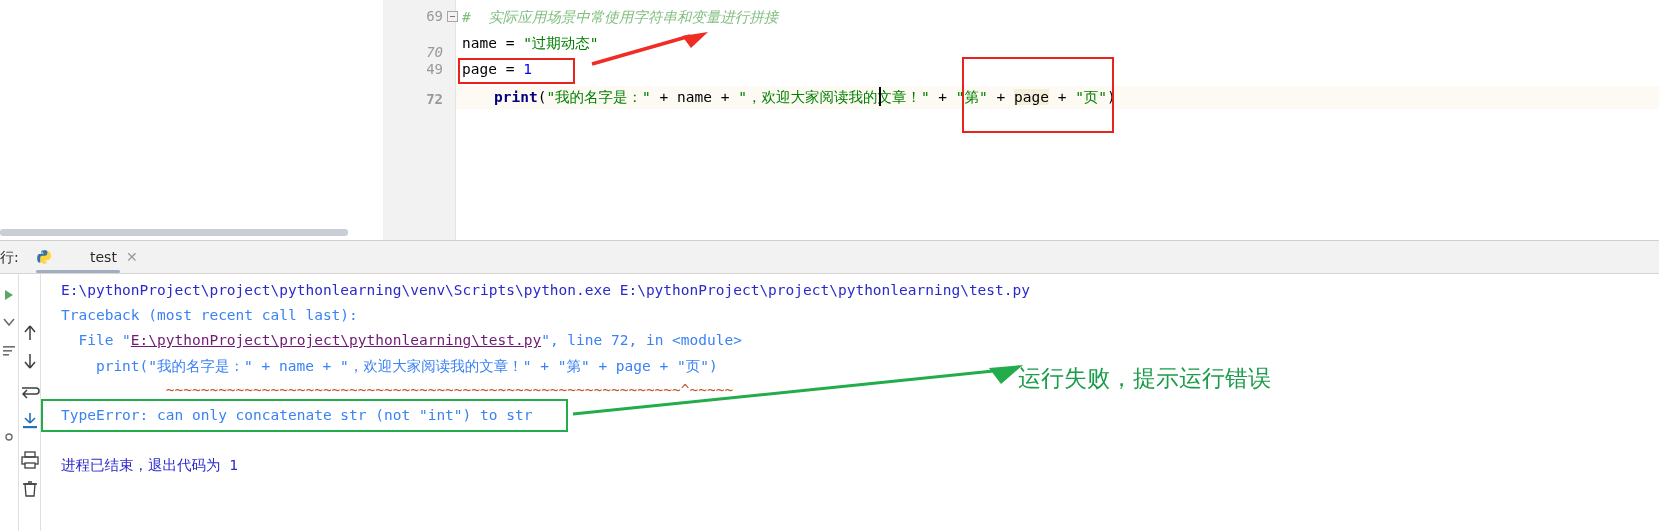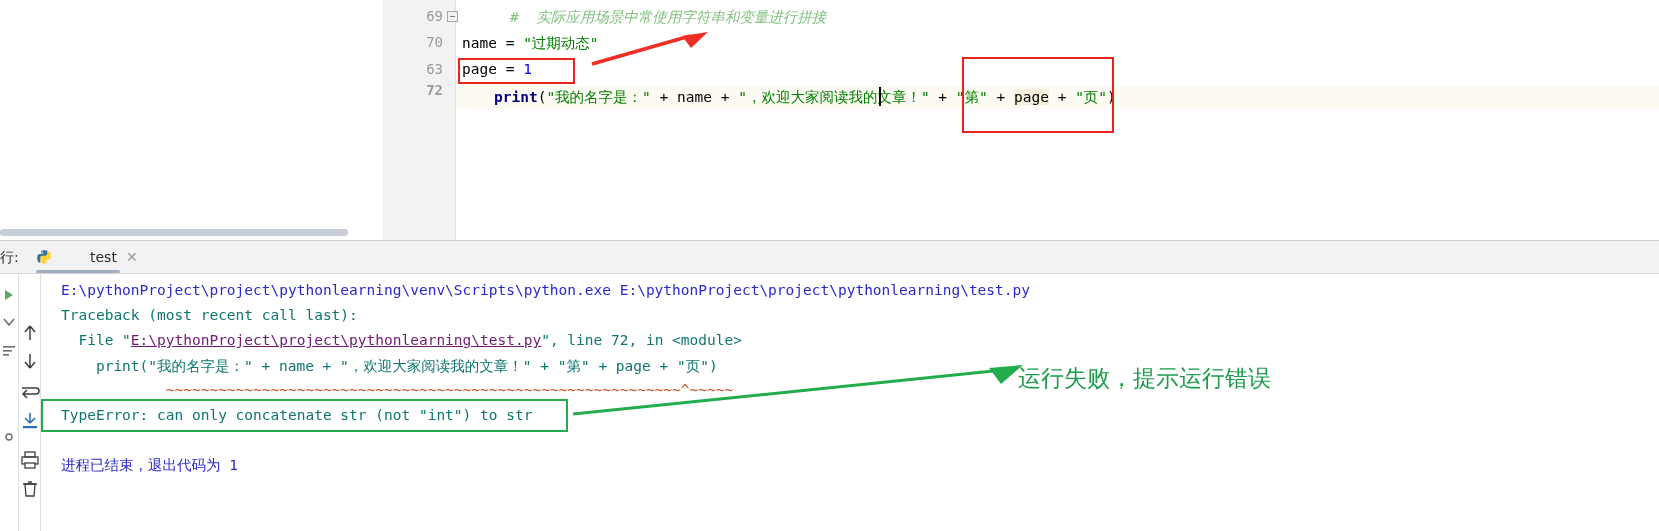--- a/index.html
+++ b/index.html
@@ -50,21 +50,21 @@
     font-family: "DejaVu Sans Mono", monospace;
   }
   .codeline {
     position: absolute;
     left: 462px;
     font-size: 14.5px;
     font-family: "DejaVu Sans Mono", monospace;
     white-space: pre;
     letter-spacing: 0px;
   }
-  .tok-comment { color: #80bf7f; font-style: italic; margin-left: 48px; }
+  .tok-comment { color: #80bf7f; font-style: italic; }
   .tok-str     { color: #008000; }
   .tok-num     { color: #0000ff; }
   .tok-plain   { color: #000000; }
   .tok-func    { color: #000080; font-weight: bold; margin-left: 32px; }
   .tok-var-hl  { color: #000000; background: #f5efdc; }
 
   
   #fold-marker {
     position: absolute;
     left: 447px;
@@ -268,21 +268,21 @@
     overflow: hidden;
   }
   .cline {
     position: absolute;
     left: 20px;
     font-size: 14.5px;
     font-family: "DejaVu Sans Mono", monospace;
     white-space: pre;
   }
   .c-path  { color: #2a29cc; }
-  .c-err   { color: #0f766e; }
+  .c-err   { color: #3b82f6; }
   .c-link  { color: #701a75; text-decoration: underline; }
   .c-tilde { color: #c05a2e; }
   .c-exit  { color: #2a29cc; margin-top: 17px; }
 
   
   #green-box {
     position: absolute;
     left: 41px;
     top: 399px;
     width: 527px;
@@ -312,23 +312,23 @@
 
 <div id="root">
 
   <div id="editor">
     <div id="gutter-highlight"></div>
     <div id="gutter"></div>
     <div id="fold-marker"></div>
 
     <div id="line-numbers">
         <div class="lineno" style="top: 8px; left: 383px;">69</div>
-        <div class="lineno" style="top: 34px; left: 383px;">70</div>
-        <div class="lineno" style="top: 61px; left: 383px;">63</div>
-        <div class="lineno" style="top: 82px; left: 383px; font-weight: bold;">72</div>
+        <div class="lineno" style="top: 44px; left: 383px; font-style: italic;">70</div>
+        <div class="lineno" style="top: 61px; left: 383px;">49</div>
+        <div class="lineno" style="top: 91px; left: 383px; font-weight: bold;">72</div>
       </div>
     <div id="code-lines">
         <div class="codeline" style="top: 8px;"><span class="tok-comment">#  实际应用场景中常使用字符串和变量进行拼接</span></div>
         <div class="codeline" style="top: 34px;"><span class="tok-plain">name </span><span class="tok-plain">= </span><span class="tok-str">"过期动态"</span></div>
         <div class="codeline" style="top: 61px;"><span class="tok-plain">page </span><span class="tok-plain">= </span><span class="tok-num">1</span></div>
         <div class="codeline" style="top: 88px;"><span class="tok-func">print</span><span class="tok-plain">(</span><span class="tok-str">"我的名字是："</span><span class="tok-plain"> + name + </span><span class="tok-str">"，欢迎大家阅读我的文章！"</span><span class="tok-plain"> + </span><span class="tok-str">"第"</span><span class="tok-plain"> + </span><span class="tok-var-hl">page</span><span class="tok-plain"> + </span><span class="tok-str">"页"</span><span class="tok-plain">)</span></div>
       </div>
 
     <div id="caret"></div>
 

